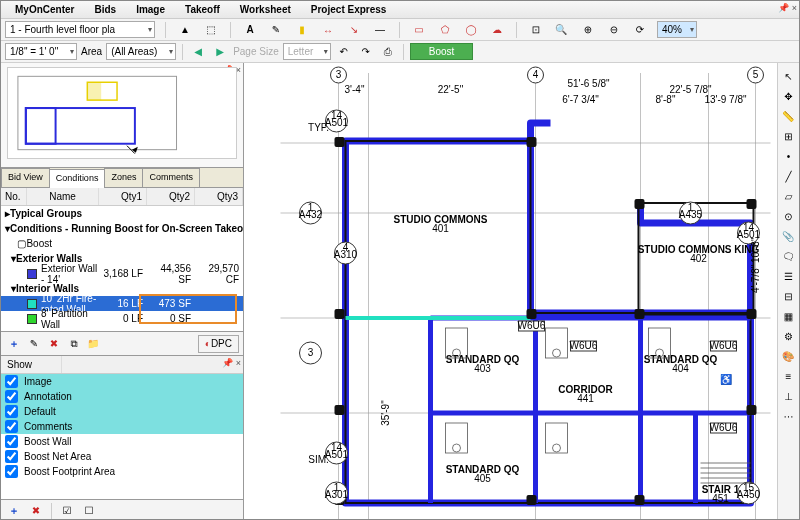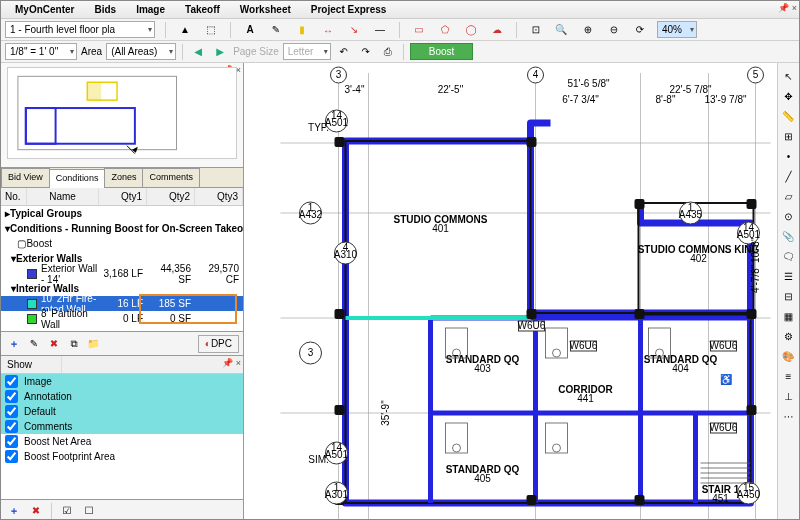--- a/index.html
+++ b/index.html
@@ -157,21 +157,21 @@
         <span class="col-q">29,570 CF</span>
       </div>
       <div class="crow group" style="padding-left:10px">
           <span>▾ </span>
           <span>Interior Walls</span>
         </div>
       <div class="crow sel-row" style="padding-left:22px">
         <span class="sw" style="background:#21e0c0"></span>
         <span class="col-nm">10' 2Hr Fire-rated Wall</span>
         <span class="col-q">16 LF</span>
-        <span class="col-q">185 SF</span>
+        <span class="col-q">473 SF</span>
         <span class="col-q"></span>
       </div>
       <div class="crow" style="padding-left:22px">
         <span class="sw" style="background:#2fd62f"></span>
         <span class="col-nm">8' Partition Wall</span>
         <span class="col-q">0 LF</span>
         <span class="col-q">0 SF</span>
         <span class="col-q"></span>
       </div>
       <div class="highlight-box" style="left:138px;top:88px;width:98px;height:30px"></div>
@@ -205,20 +205,24 @@
             <input type="checkbox" checked="" style="">
             <span>Annotation</span>
           </div>
           <div class="lrow hl">
             <input type="checkbox" checked="" style="">
             <span>Default</span>
           </div>
           <div class="lrow hl">
             <input type="checkbox" checked="" style="">
             <span>Comments</span>
+          </div>
+          <div class="lrow">
+            <input type="checkbox" checked="" style="">
+            <span>Boost Wall</span>
           </div>
           <div class="lrow">
             <input type="checkbox" checked="" style="">
             <span>Boost Net Area</span>
           </div>
           <div class="lrow">
             <input type="checkbox" checked="" style="">
             <span>Boost Footprint Area</span>
           </div>
         </div>

